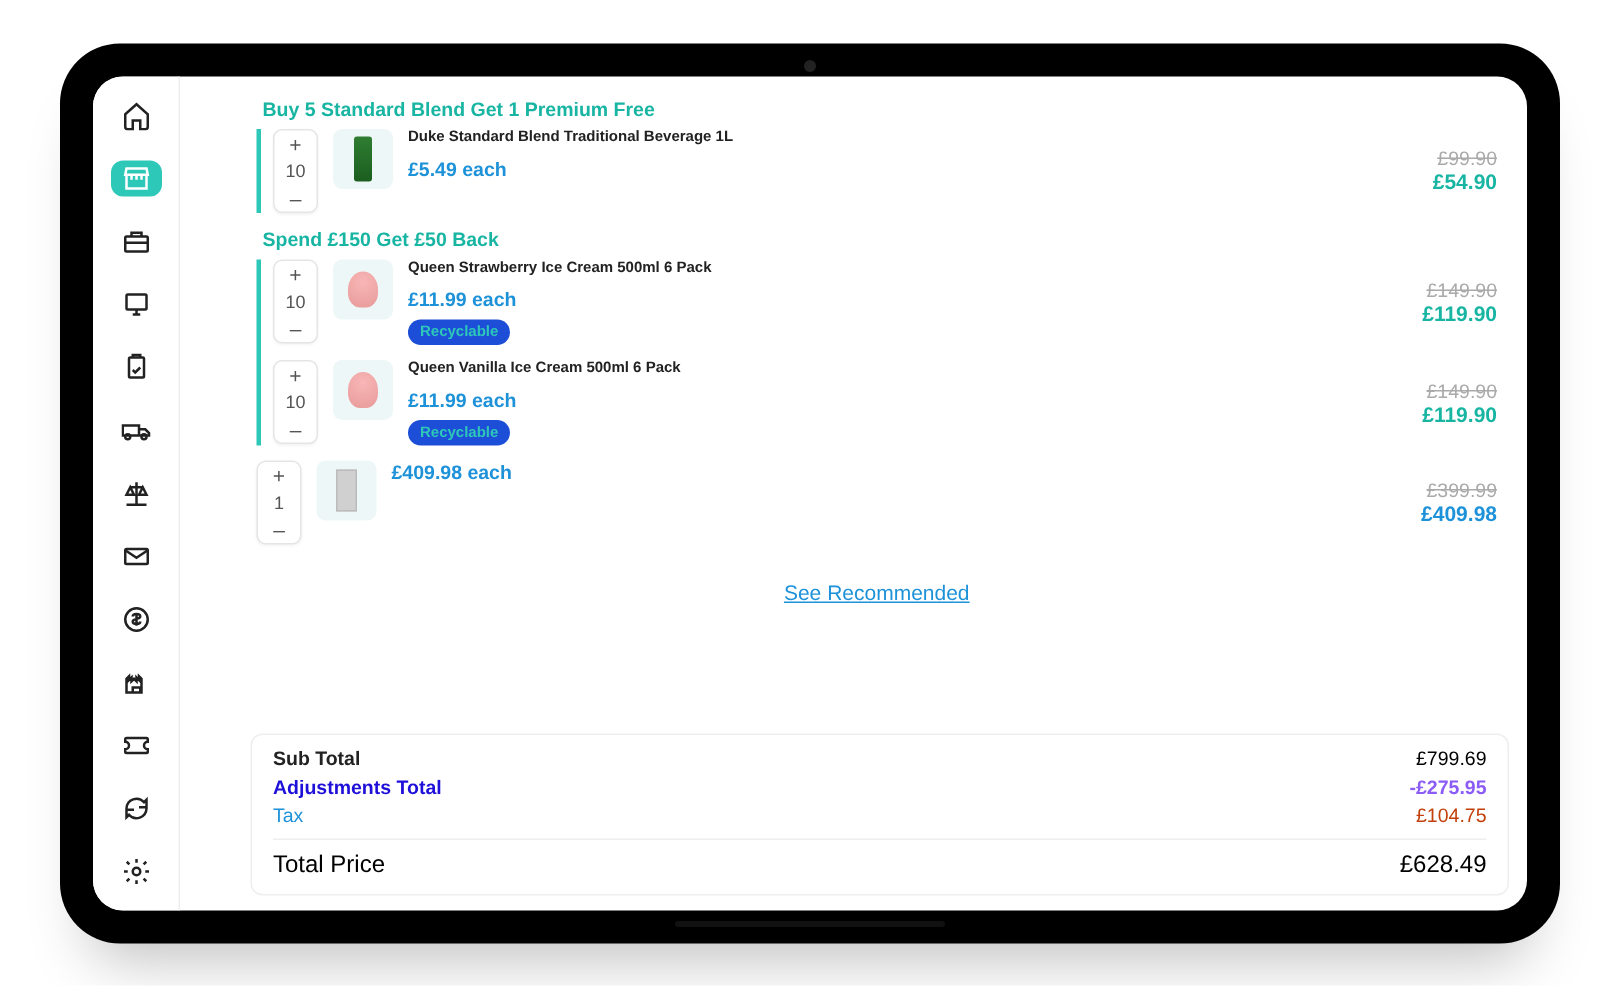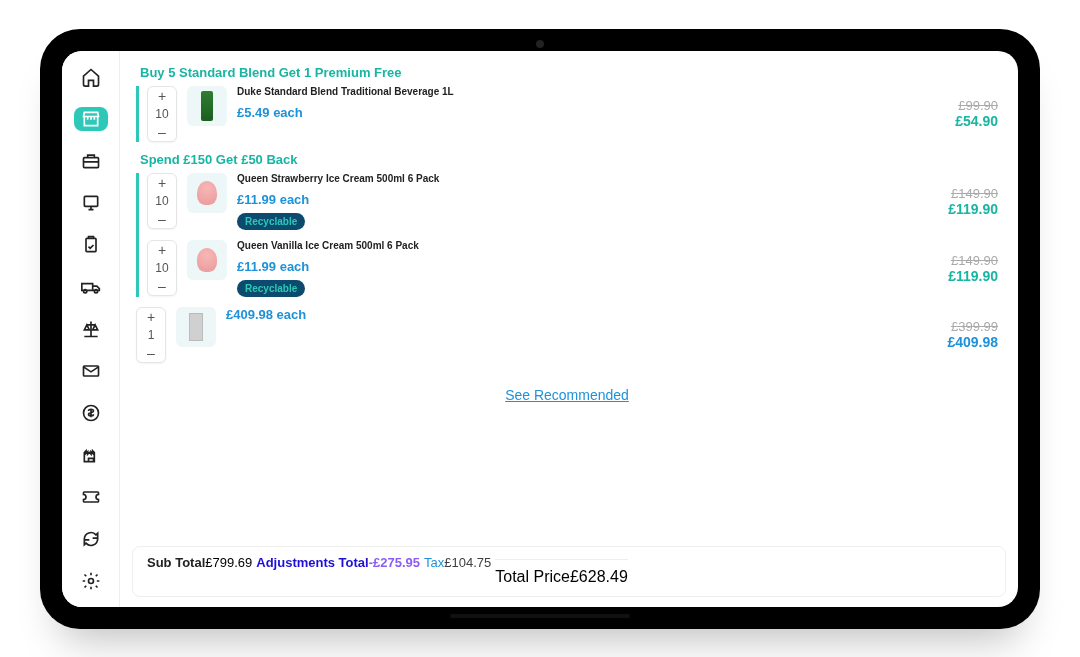--- a/index.html
+++ b/index.html
@@ -16,20 +16,21 @@
     position: relative;
     box-shadow: 0 30px 40px -20px rgba(0,0,0,0.25);
   }
   .camera {
     position:absolute; top:11px; left:50%; transform:translateX(-50%);
     width:8px; height:8px; border-radius:50%; background:#222;
   }
   .screen {
     width:100%; height:100%; background:#fff; border-radius:20px; overflow:hidden;
     display:flex;
+    gap:35px;
   }
   .home-bar {
     position:absolute; bottom:11px; left:50%; transform:translateX(-50%);
     width:180px; height:4px; border-radius:2px; background:#111;
   }
 
   
   .sidebar {
     width:58px; background:#fff; display:flex; flex-direction:column; align-items:center;
     padding:14px 0; gap:18px; border-right:1px solid #eee;
@@ -53,40 +54,40 @@
     box-shadow:0 1px 2px rgba(0,0,0,0.05);
   }
   .qty .btn { padding:2px 0; width:100%; text-align:center; cursor:pointer; color:#555; font-size:14px; line-height:14px;}
   .qty .val { padding:2px 0; font-weight:400; color:#555; }
   .thumb { width:40px; height:40px; border-radius:6px; background:#eef7f7; display:flex; align-items:center; justify-content:center; font-size:18px; overflow:hidden;}
   .info { flex:1; display:flex; flex-direction:column; }
   .pname { font-weight:700; font-size:10px; color:#222; margin-bottom:8px; }
   .peach { color:#1e92d9; font-weight:600; font-size:13px; }
   .badge {
     display:inline-block; margin-top:6px; padding:3px 8px; border-radius:10px;
-    background:#0c4a6e; color:#2dc8b8; font-size:10px; font-weight:600; width:fit-content;
+    background:#1d4ed8; color:#2dc8b8; font-size:10px; font-weight:600; width:fit-content;
   }
   .price-col { text-align:right; min-width:80px; align-self:center;}
   .old-price { color:#aaa; text-decoration:line-through; font-size:13px; }
   .new-price { color:#18b5a3; font-weight:600; font-size:14px; }
   .regular-price { color:#1e92d9; font-weight:600; font-size:14px; }
 
   .see-rec { text-align:center; margin:24px 0 4px; }
   .see-rec a { color:#1e92d9; font-size:14px; text-decoration:underline; cursor:pointer; }
 
   .totals {
     margin:4px 12px 10px; border:1px solid #eee; border-radius:8px; padding:8px 14px 10px;
-    display:flex; gap:4px; font-size:13px;
+    display:flex; flex-direction:column; gap:4px; font-size:13px;
   }
   .trow { display:flex; justify-content:space-between; }
   .lbl { font-weight:600; color:#222; }
   .lbl.link { color:#1e0fd9; font-weight:600; }
   .val.link { color:#8b5cf6; font-weight:600; }
   .lbl.tax { color:#1e92d9; font-weight:400; }
-  .val.tax { color:#404040; }
+  .val.tax { color:#c2410c; }
   .total-row { border-top:1px solid #eee; margin-top:4px; padding-top:8px; font-size:16px; }
   .complete {
     margin-top:8px; background:#3cd1c2; color:#fff; text-align:center; padding:10px;
     border-radius:4px; font-weight:600; font-size:15px; cursor:pointer;
   }
 
   
   .main::-webkit-scrollbar{width:6px}
 
   

